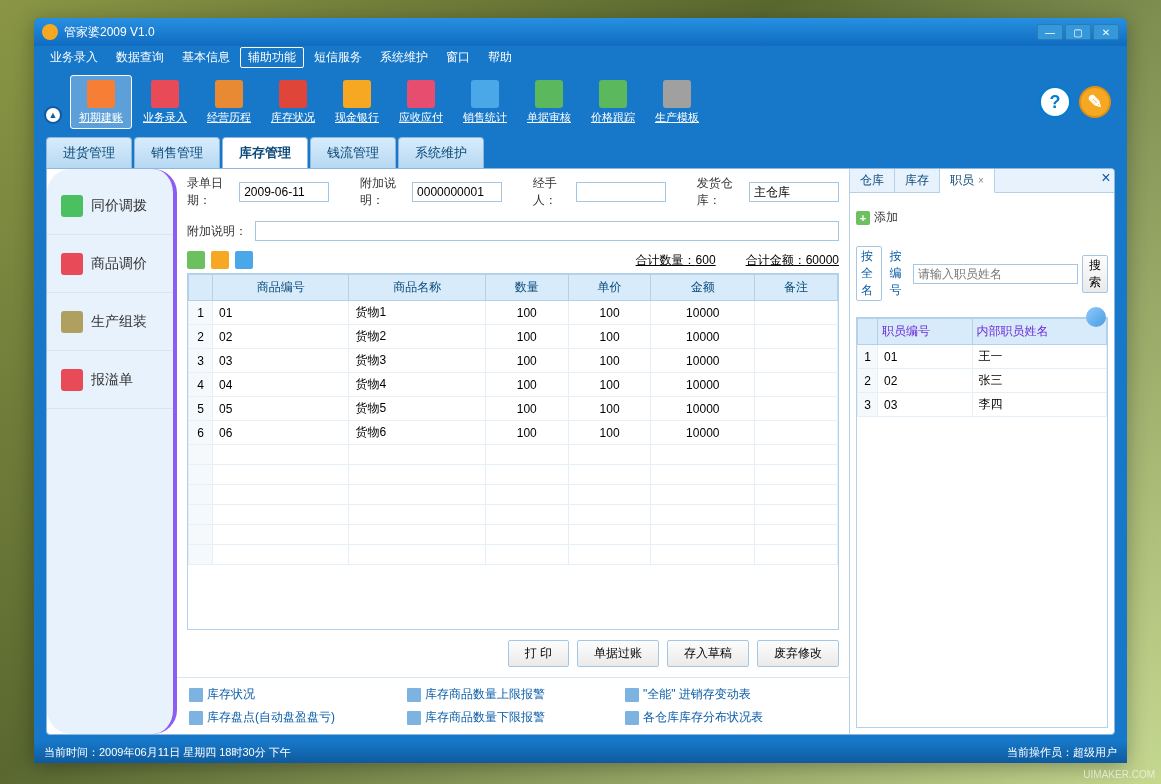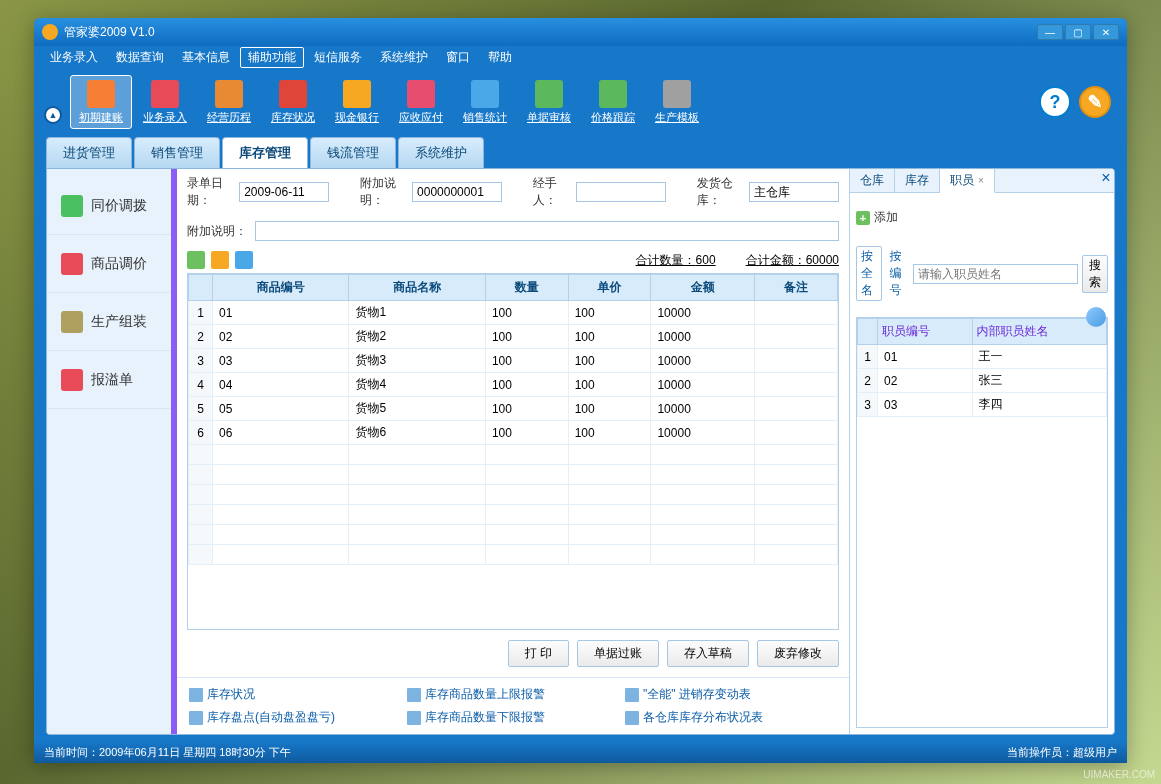--- a/index.html
+++ b/index.html
@@ -18,36 +18,36 @@
 .toolbar-btn { display: flex; flex-direction: column; align-items: center; justify-content: center; width: 62px; height: 54px; cursor: pointer; border-radius: 3px; }
 .toolbar-btn.selected { background: rgba(255,255,255,0.3); border: 1px solid #fff; }
 .toolbar-btn-icon { width: 28px; height: 28px; background: #fff; border-radius: 3px; display: flex; align-items: center; justify-content: center; }
 .toolbar-btn-label { color: #fff; font-size: 11px; margin-top: 2px; text-decoration: underline; }
 .toolbar-right { margin-left: auto; display: flex; gap: 8px; margin-right: 8px; }
 .help-btn { width: 32px; height: 32px; border-radius: 50%; background: #fff; display: flex; align-items: center; justify-content: center; color: #007dd0; font-size: 18px; font-weight: bold; border: 2px solid #007dd0; cursor: pointer; }
 .main-tabs { height: 30px; display: flex; align-items: flex-end; padding: 0 12px; margin-top: 6px; gap: 2px; }
 .main-tab { background: linear-gradient(to bottom, #d7ecfc, #b6d8f2); padding: 6px 16px; font-size: 13px; cursor: pointer; border-radius: 4px 4px 0 0; border: 1px solid #8cb8e0; border-bottom: none; color: #0b4a7a; }
 .main-tab.active { background: #fff; font-weight: bold; }
 .content { flex: 1; background: #fff; margin: 0 12px 6px 12px; border: 1px solid #8cb8e0; border-radius: 0 4px 4px 4px; display: flex; overflow: hidden; }
-.sidebar { width: 130px; background: #e8f2fc; border-right: 6px solid #8b5cf6; display: flex; flex-direction: column; padding-top: 8px; }
+.sidebar { width: 130px; background: #e8f2fc; border-right: 4px solid #8b5cf6; display: flex; flex-direction: column; padding-top: 8px; border-radius: 24px; }
 .sidebar-item { height: 58px; display: flex; align-items: center; padding-left: 14px; cursor: pointer; gap: 8px; font-size: 14px; color: #333; border-bottom: 1px solid #d6e6f5; }
 .sidebar-item.active { background: #fff; border-left: 2px solid #fff; margin-right: -1px; }
 .sidebar-icon { width: 22px; height: 22px; border-radius: 3px; }
 .form-area { flex: 1; display: flex; flex-direction: column; }
 .form-row { display: flex; align-items: center; padding: 6px 10px; gap: 8px; font-size: 12px; }
 .form-label { color: #333; }
 .form-input { border: 1px solid #a6c7e4; height: 20px; padding: 0 4px; font-size: 12px; background: #fff; }
 .grid-toolbar { display: flex; align-items: center; padding: 4px 10px; gap: 6px; font-size: 12px; text-decoration: underline; }
 .grid-toolbar-icon { width: 18px; height: 18px; background: #5099d4; border-radius: 2px; cursor: pointer; }
 .totals { margin-left: auto; display: flex; gap: 30px; }
 .grid { flex: 1; border: 1px solid #b5d1e9; margin: 0 10px; overflow: auto; }
 .grid table { width: 100%; border-collapse: collapse; font-size: 12px; }
-.grid th { background: #d7ebfa; border: 1px solid #b5d1e9; padding: 4px 6px; text-align: center; color: #0b4a7a; font-weight: bold; height: 24px; }
+.grid th { background: #d7ebfa; border: 1px solid #b5d1e9; padding: 4px 6px; text-align: center; color: #0b4a7a; font-weight: normal; height: 24px; }
 .grid td { border: 1px solid #e5eff8; padding: 3px 6px; height: 20px; }
-.grid td.num { text-align: left; }
+.grid td.num { text-align: center; }
 .grid td.rownum { width: 24px; text-align: center; background: #f5f9fc; }
 .action-buttons { display: flex; gap: 8px; padding: 10px; justify-content: flex-end; }
 .action-btn { background: linear-gradient(to bottom, #fdfdfd, #eaeaea); border: 1px solid #a6c7e4; padding: 4px 16px; font-size: 12px; cursor: pointer; border-radius: 2px; }
 .links { border-top: 1px solid #d6e6f5; padding: 8px 12px; display: grid; grid-template-columns: 1fr 1fr 1fr; gap: 6px; font-size: 12px; }
 .link-item { color: #0b5da8; cursor: pointer; display: flex; align-items: center; gap: 4px; }
 .link-icon { width: 14px; height: 14px; background: #7db3e0; border-radius: 1px; }
 .right-panel { width: 265px; border-left: 1px solid #b5d1e9; display: flex; flex-direction: column; position: relative; gap: 12px; }
 .panel-tabs { display: flex; height: 24px; background: #e8f2fc; border-bottom: 1px solid #b5d1e9; }
 .panel-tab { padding: 3px 10px; font-size: 12px; cursor: pointer; color: #0b4a7a; border-right: 1px solid #b5d1e9; display: flex; align-items: center; gap: 4px; }
 .panel-tab.active { background: #fff; border-bottom: 1px solid #fff; margin-bottom: -1px; }

